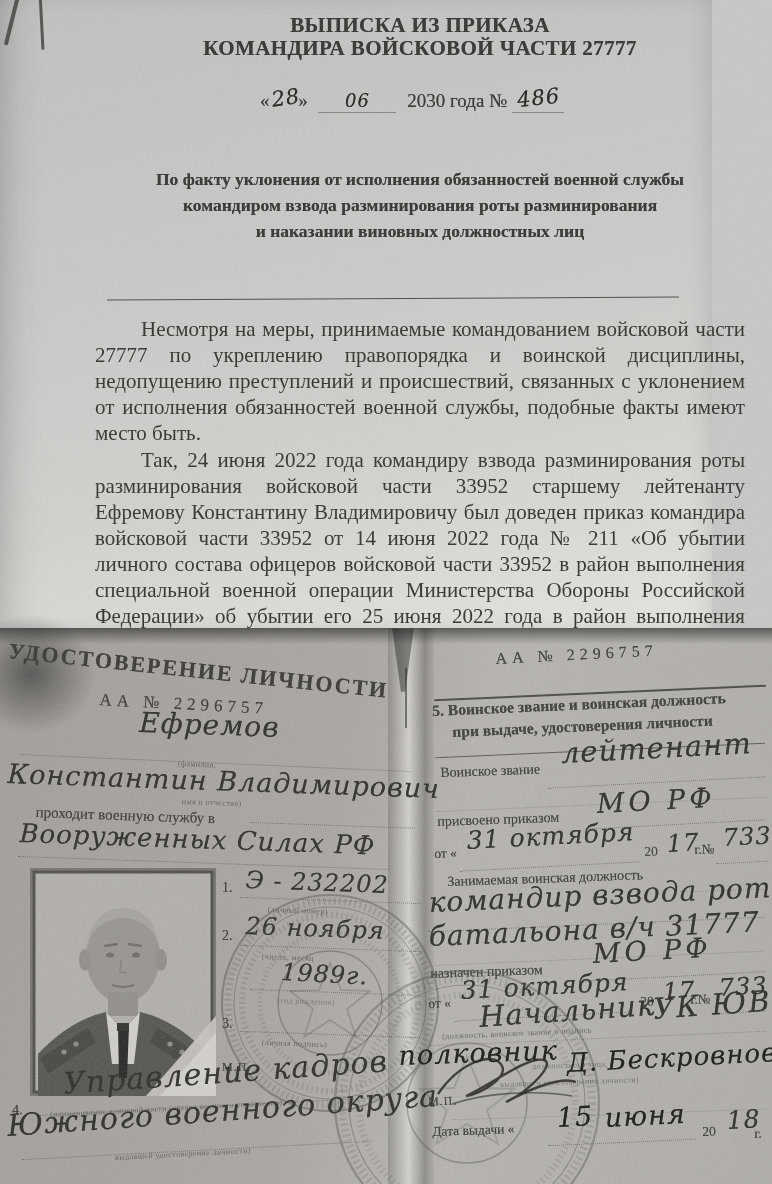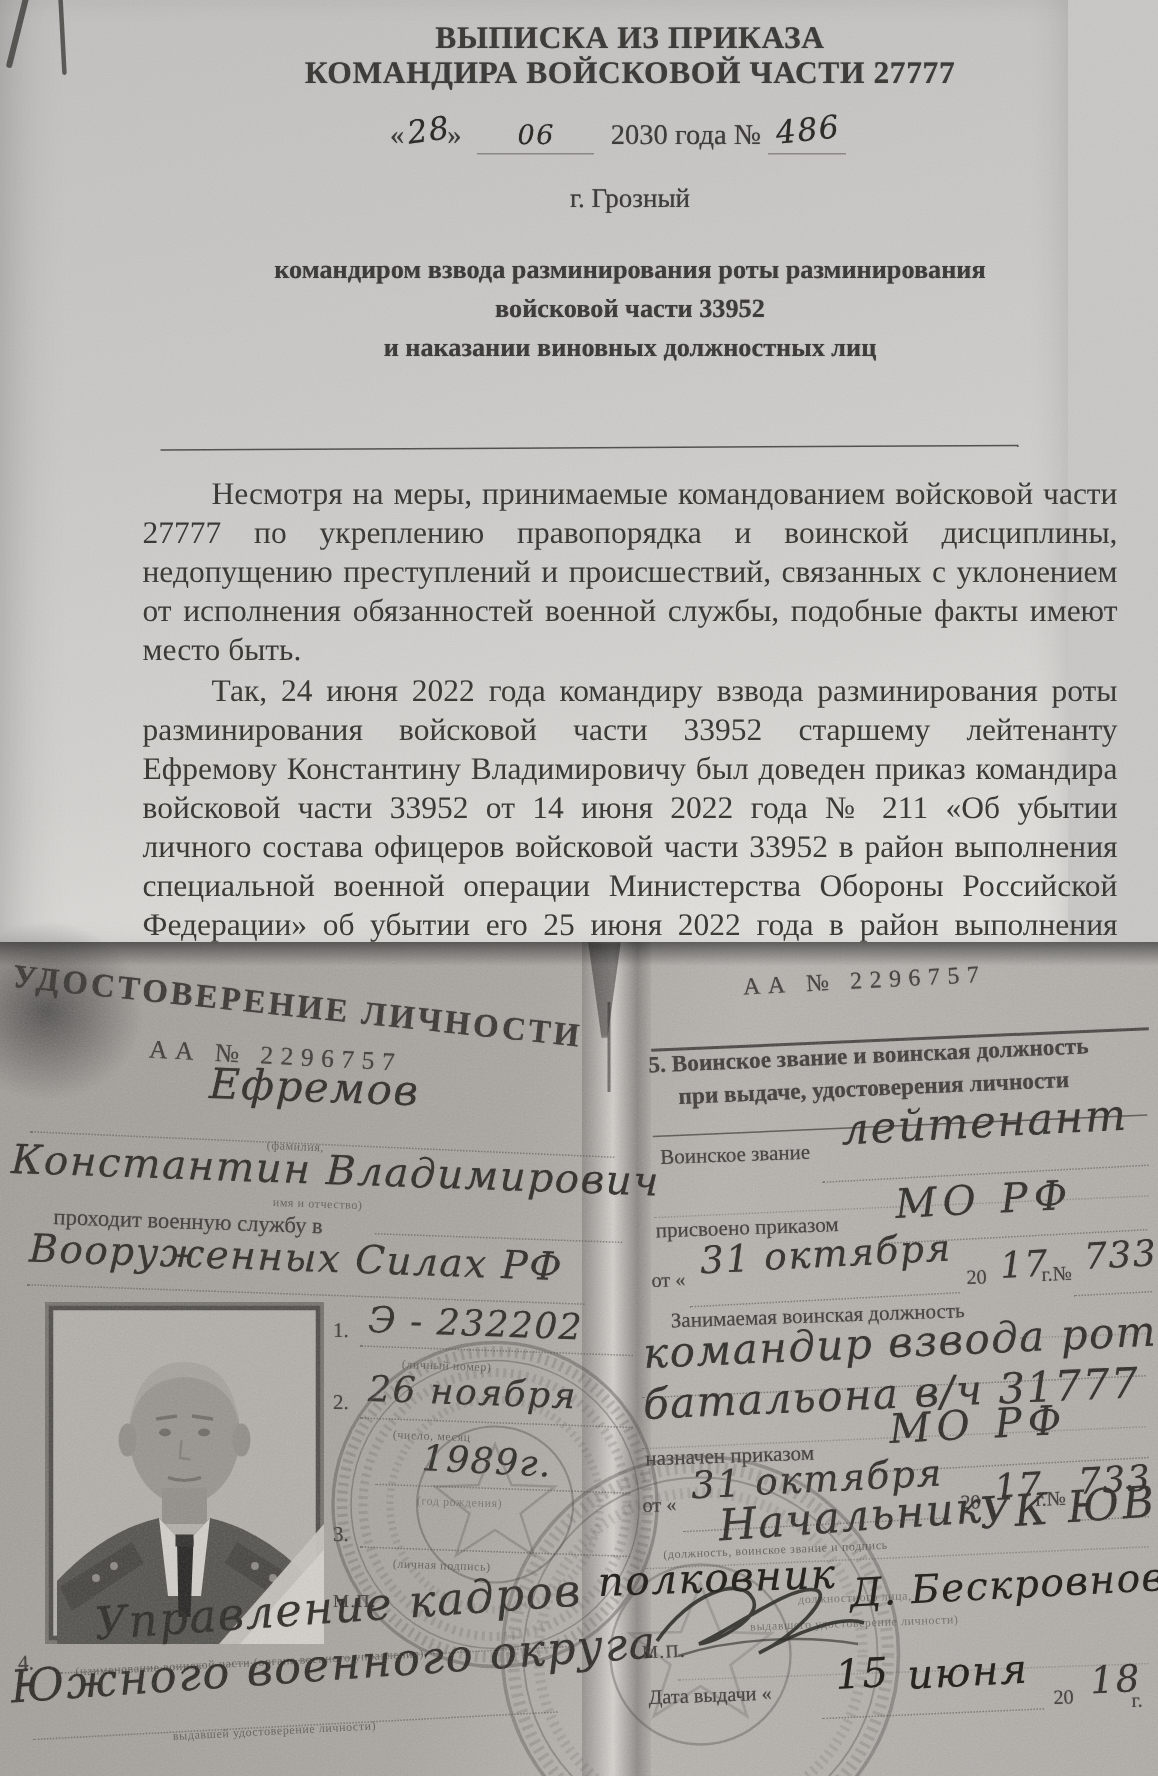--- a/index.html
+++ b/index.html
@@ -51,30 +51,29 @@
   <section id="order-sec">
     <div class="abs penmark" style="left:10px;top:-6px;width:4px;height:52px;transform:rotate(14deg);"></div>
     <div class="abs penmark" style="left:40px;top:-8px;width:3px;height:58px;transform:rotate(-3deg);"></div>
 
     <div id="order-content">
       <div class="order-title print bold" style="margin-top:14px;">ВЫПИСКА ИЗ ПРИКАЗА</div>
       <div class="order-title print bold">КОМАНДИРА ВОЙСКОВОЙ ЧАСТИ 27777</div>
 
       <div class="abs" style="left:165px;top:74px;width:330px;font-size:19px;white-space:nowrap;">
         <span class="print">«</span><span class="hw" style="display:inline-block;transform:rotate(-8deg);font-size:21px;">28</span><span class="print">»</span>
-        <span class="ln" style="display:inline-block;width:78px;text-align:center;margin:6px 6px;"><span class="hw" style="font-size:18px;">06</span></span>
+        <span class="ln" style="display:inline-block;width:78px;text-align:center;margin:16px 6px;"><span class="hw" style="font-size:18px;">06</span></span>
         <span class="print">2030 года №</span>
         <span class="ln" style="display:inline-block;width:52px;text-align:center;"><span class="hw" style="display:inline-block;font-size:21px;transform:rotate(-6deg);">486</span></span>
       </div>
 
-      <div class="print abs" style="left:0;top:122px;width:650px;text-align:center;font-size:18px;">г. Грозный</div>
 
       <div class="abs" style="left:0;top:166px;width:650px;">
+        <div class="subject-line print bold">По факту уклонения от исполнения обязанностей военной службы</div>
         <div class="subject-line print bold">командиром взвода разминирования роты разминирования</div>
-        <div class="subject-line print bold">войсковой части 33952</div>
         <div class="subject-line print bold">и наказании виновных должностных лиц</div>
       </div>
 
       <div class="abs" style="left:12px;top:298px;width:572px;border-top:1.5px solid #4e4c49;transform:rotate(-.3deg);"></div>
 
       <div class="abs" style="left:0;top:316px;width:650px;">
         <p class="body-par">Несмотря на меры, принимаемые командованием войсковой части 27777 по укреплению правопорядка и воинской дисциплины, недопущению преступлений и происшествий, связанных с уклонением от исполнения обязанностей военной службы, подобные факты имеют место быть.</p>
         <p class="body-par">Так, 24 июня 2022 года командиру взвода разминирования роты разминирования войсковой части 33952 старшему лейтенанту Ефремову Константину Владимировичу был доведен приказ командира войсковой части 33952 от 14 июня 2022 года № 211 «Об убытии личного состава офицеров войсковой части 33952 в район выполнения специальной военной операции Министерства Обороны Российской Федерации» об убытии его 25 июня 2022 года в район выполнения специальной военной операции на территории Украины. Однако, данный военнослужащий отказался убывать на территорию Украины для выполнения служебно-боевой задачи, а также отказался исполнять обязанности военной службы.</p>
       </div>
     </div>

